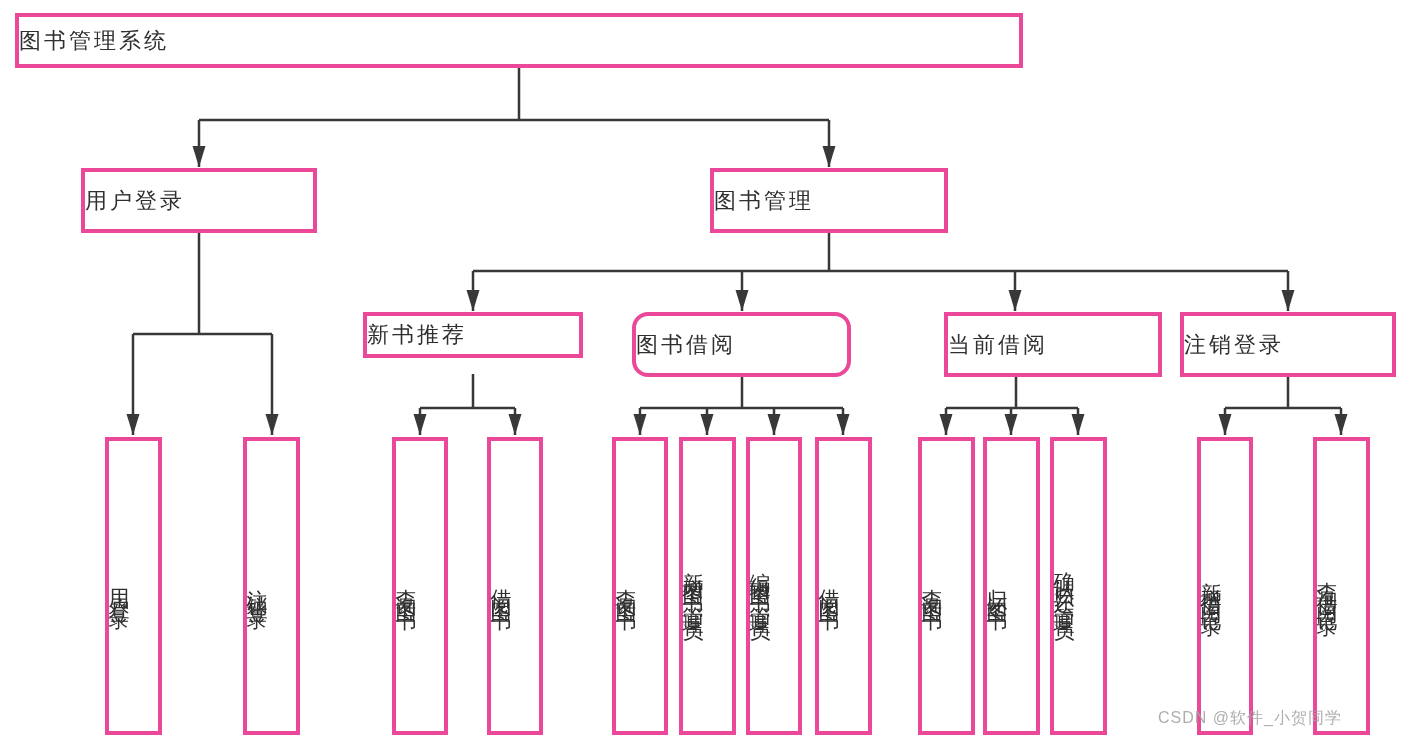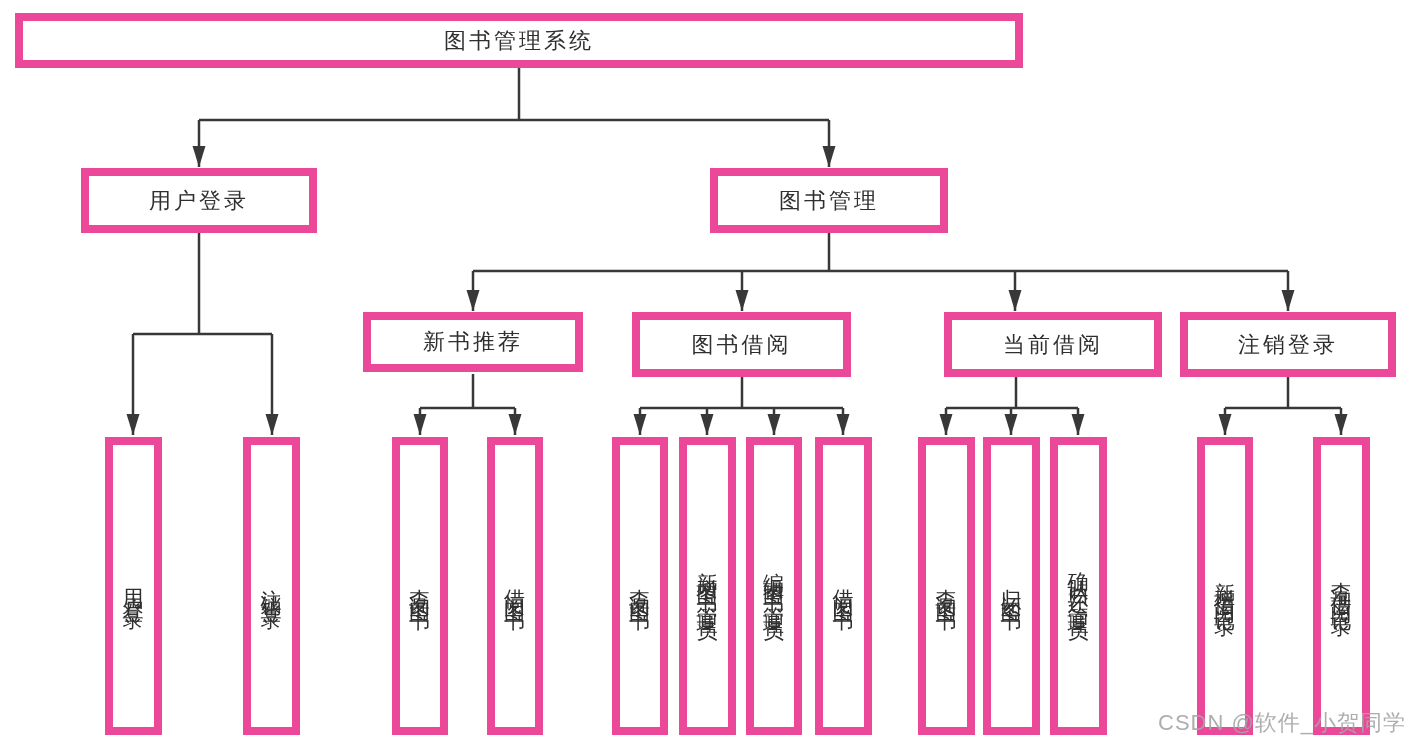--- a/index.html
+++ b/index.html
@@ -8,25 +8,25 @@
     position: relative;
     width: 1405px;
     height: 747px;
     background: #ffffff;
     overflow: hidden;
   }
   #wires { position: absolute; left: 0; top: 0; z-index: 1; }
   .box {
     position: absolute;
     box-sizing: border-box;
-    border: 8px solid #ec4899;
+    border: 4px solid #ec4899;
     background: #ffffff;
     display: flex;
     align-items: center;
-    justify-content: center;
+    justify-content: flex-start;
     color: #2f2f2f;
     z-index: 2;
   }
   .hlabel {
     font-size: 22px;
     letter-spacing: 3px;
     white-space: nowrap;
     color: #2f2f2f;
   }
   .vlabel {
@@ -35,22 +35,22 @@
     font-size: 21px;
     letter-spacing: 7px;
     line-height: 1;
     color: #2f2f2f;
     white-space: nowrap;
   }
   
   .b-root { left: 15px;  top: 13px;  width: 1008px; height: 55px; }
   .b-l2a  { left: 81px;  top: 168px; width: 236px;  height: 65px; }
   .b-l2b  { left: 710px; top: 168px; width: 238px;  height: 65px; }
-  .b-l3a  { left: 363px;  top: 312px; width: 220px; height: 60px; }
-  .b-l3b  { left: 632px;  top: 312px; width: 219px; height: 65px; }
+  .b-l3a  { left: 363px;  top: 312px; width: 220px; height: 46px; }
+  .b-l3b  { left: 632px;  top: 312px; width: 219px; height: 65px; border-radius: 16px; }
   .b-l3c  { left: 907px;  top: 312px; width: 218px; height: 65px; margin-left: 37px; }
   .b-l3d  { left: 1180px; top: 312px; width: 216px; height: 65px; }
   
   .leaf { top: 437px; height: 298px; }
   .lf1  { left: 105px;  width: 57px; }
   .lf2  { left: 243px;  width: 57px; }
   .lf3  { left: 392px;  width: 56px; }
   .lf4  { left: 487px;  width: 56px; }
   .lf5  { left: 612px;  width: 56px; }
   .lf6  { left: 679px;  width: 57px; }
@@ -59,21 +59,21 @@
   .lf9  { left: 918px;  width: 57px; }
   .lf10 { left: 983px;  width: 57px; }
   .lf11 { left: 1050px; width: 57px; }
   .lf12 { left: 1197px; width: 56px; }
   .lf13 { left: 1313px; width: 57px; }
   #watermark {
     position: absolute;
     left: 1158px;
     top: 708px;
     z-index: 5;
-    font-size: 22px;
+    font-size: 16px;
     letter-spacing: 1px;
     color: rgba(165,165,165,0.9);
     white-space: nowrap;
   }
 </style>
 </head>
 <body>
 
 <div id="canvas">
 

